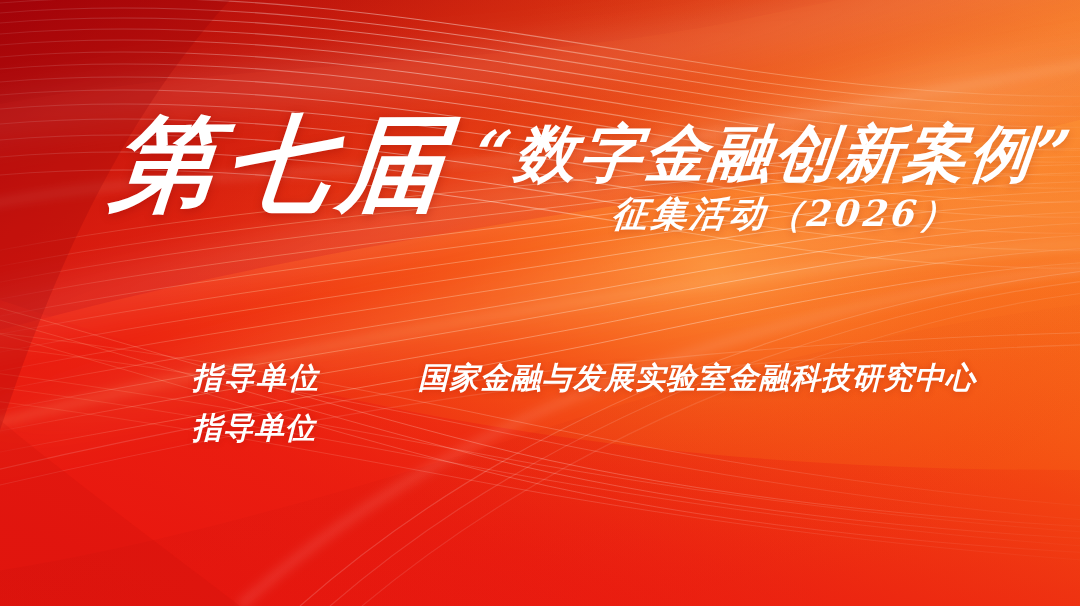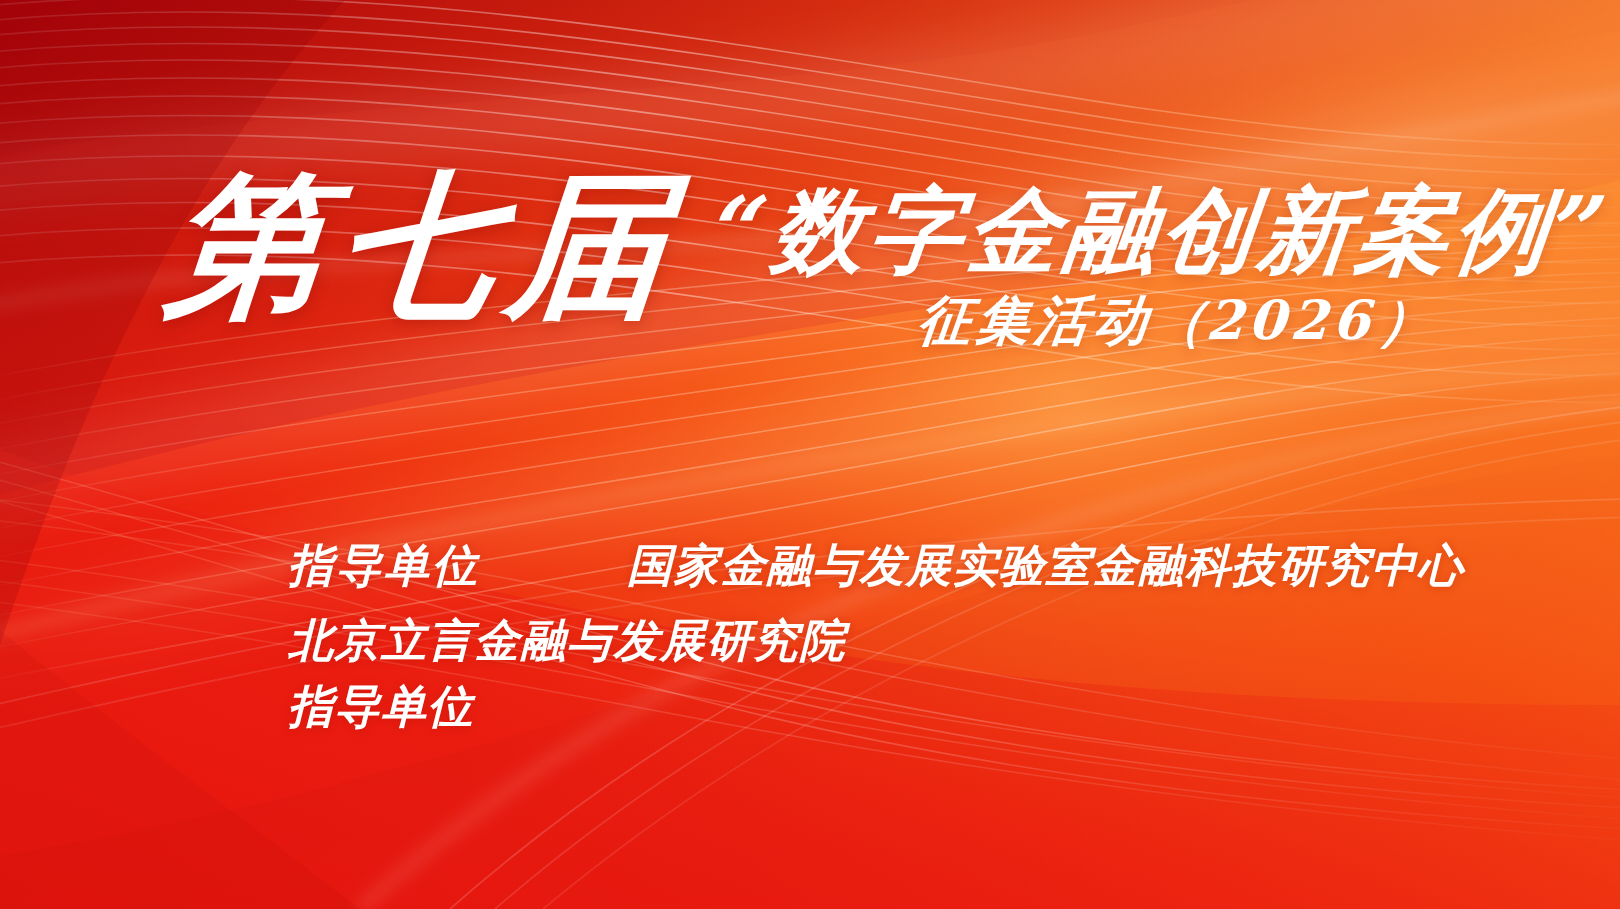--- a/index.html
+++ b/index.html
@@ -294,21 +294,20 @@
 
       <div class="credit-row">
         <div class="credit-label">指导单位</div>
         <div class="credit-values">
           <div class="credit-value">国家金融与发展实验室金融科技研究中心</div>
         </div>
       </div>
 
       <div class="credit-row">
         <div class="credit-values">
-          <div class="credit-value">北京立言金融与发展研究院</div>
           <div class="credit-value">指导单位</div>
         </div>
       </div>
 
     </div>
   </div>
 
 </div>
 
 </body></html>

